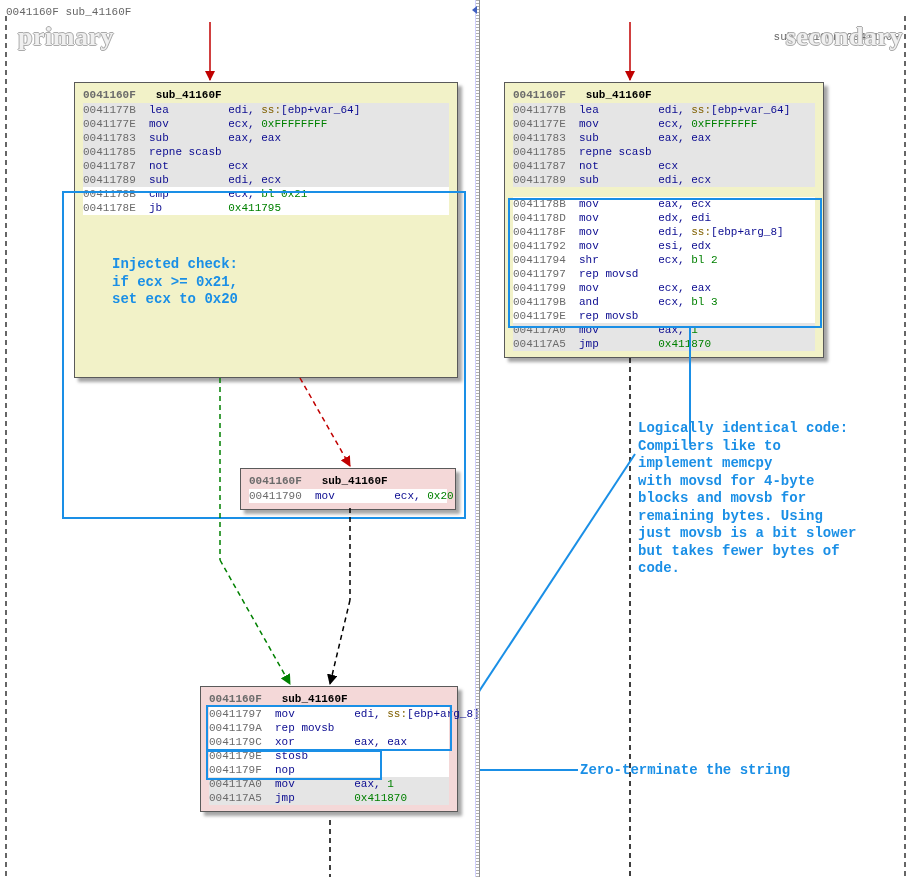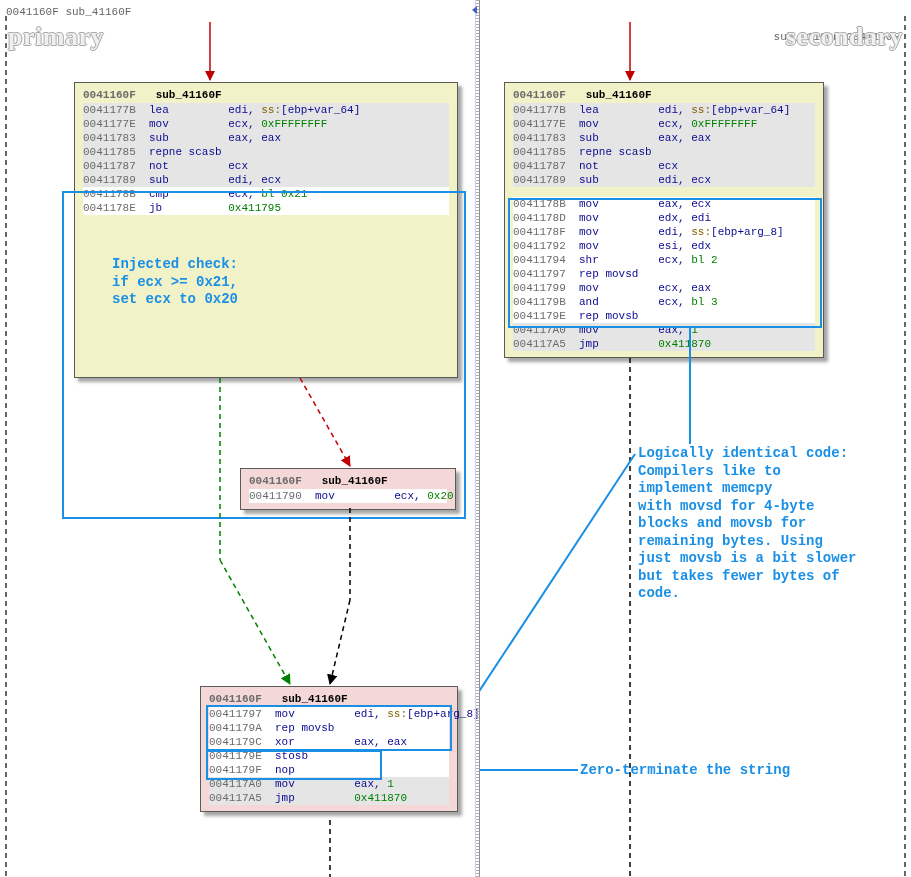--- a/index.html
+++ b/index.html
@@ -50,20 +50,21 @@
   .header-tag.right-tag { right: 12px; text-align: right; margin-top: 25px; }
   .big-label {
     position: absolute;
     top: 22px;
     font-family: Georgia, serif;
     font-size: 26px;
     font-weight: bold;
     color: #f0f0f0;
     text-shadow: 0 0 1px #aaa, 1px 0 0 #aaa, -1px 0 0 #aaa, 0 1px 0 #aaa, 0 -1px 0 #aaa;
     letter-spacing: 0.5px;
+    margin-left: 10px;
   }
   .big-label.primary { left: 8px; }
   .big-label.secondary { right: 8px; }
   .block {
     position: absolute;
     border: 1px solid #5a5a5a;
     box-shadow: 4px 4px 3px rgba(0,0,0,0.35);
     padding: 6px 8px;
   }
   .block.y { background: #f2f2c8; }
@@ -207,21 +208,21 @@
         <div class="row pink"><span class="addr">00411799  </span><span class="mn">mov         </span><span class="op">ecx, eax</span></div>
         <div class="row pink"><span class="addr">0041179B  </span><span class="mn">and         </span><span class="op">ecx, </span><span class="hx">bl 3</span></div>
         <div class="row pink"><span class="addr">0041179E  </span><span class="mn">rep movsb   </span></div>
         <div class="row yellow"><span class="addr">004117A0  </span><span class="mn">mov         </span><span class="op">eax, </span><span class="hx">1</span></div>
         <div class="row yellow"><span class="addr">004117A5  </span><span class="mn">jmp         </span><span class="hx">0x411870</span></div>
       </div>
   </div>
 
   <div class="hl-box" style="left:28px; top:198px; width:314px; height:130px;"></div>
 
-  <div class="anno" style="left:158px; top:445px; width:260px; white-space:pre-line;">Logically identical code:
+  <div class="anno" style="left:158px; top:420px; width:260px; white-space:pre-line;">Logically identical code:
 Compilers like to
 implement memcpy
 with movsd for 4-byte
 blocks and movsb for
 remaining bytes. Using
 just movsb is a bit slower
 but takes fewer bytes of
 code.</div>
   <div class="anno" style="left:100px; top:762px; width:300px;">Zero-terminate the string</div>
 

